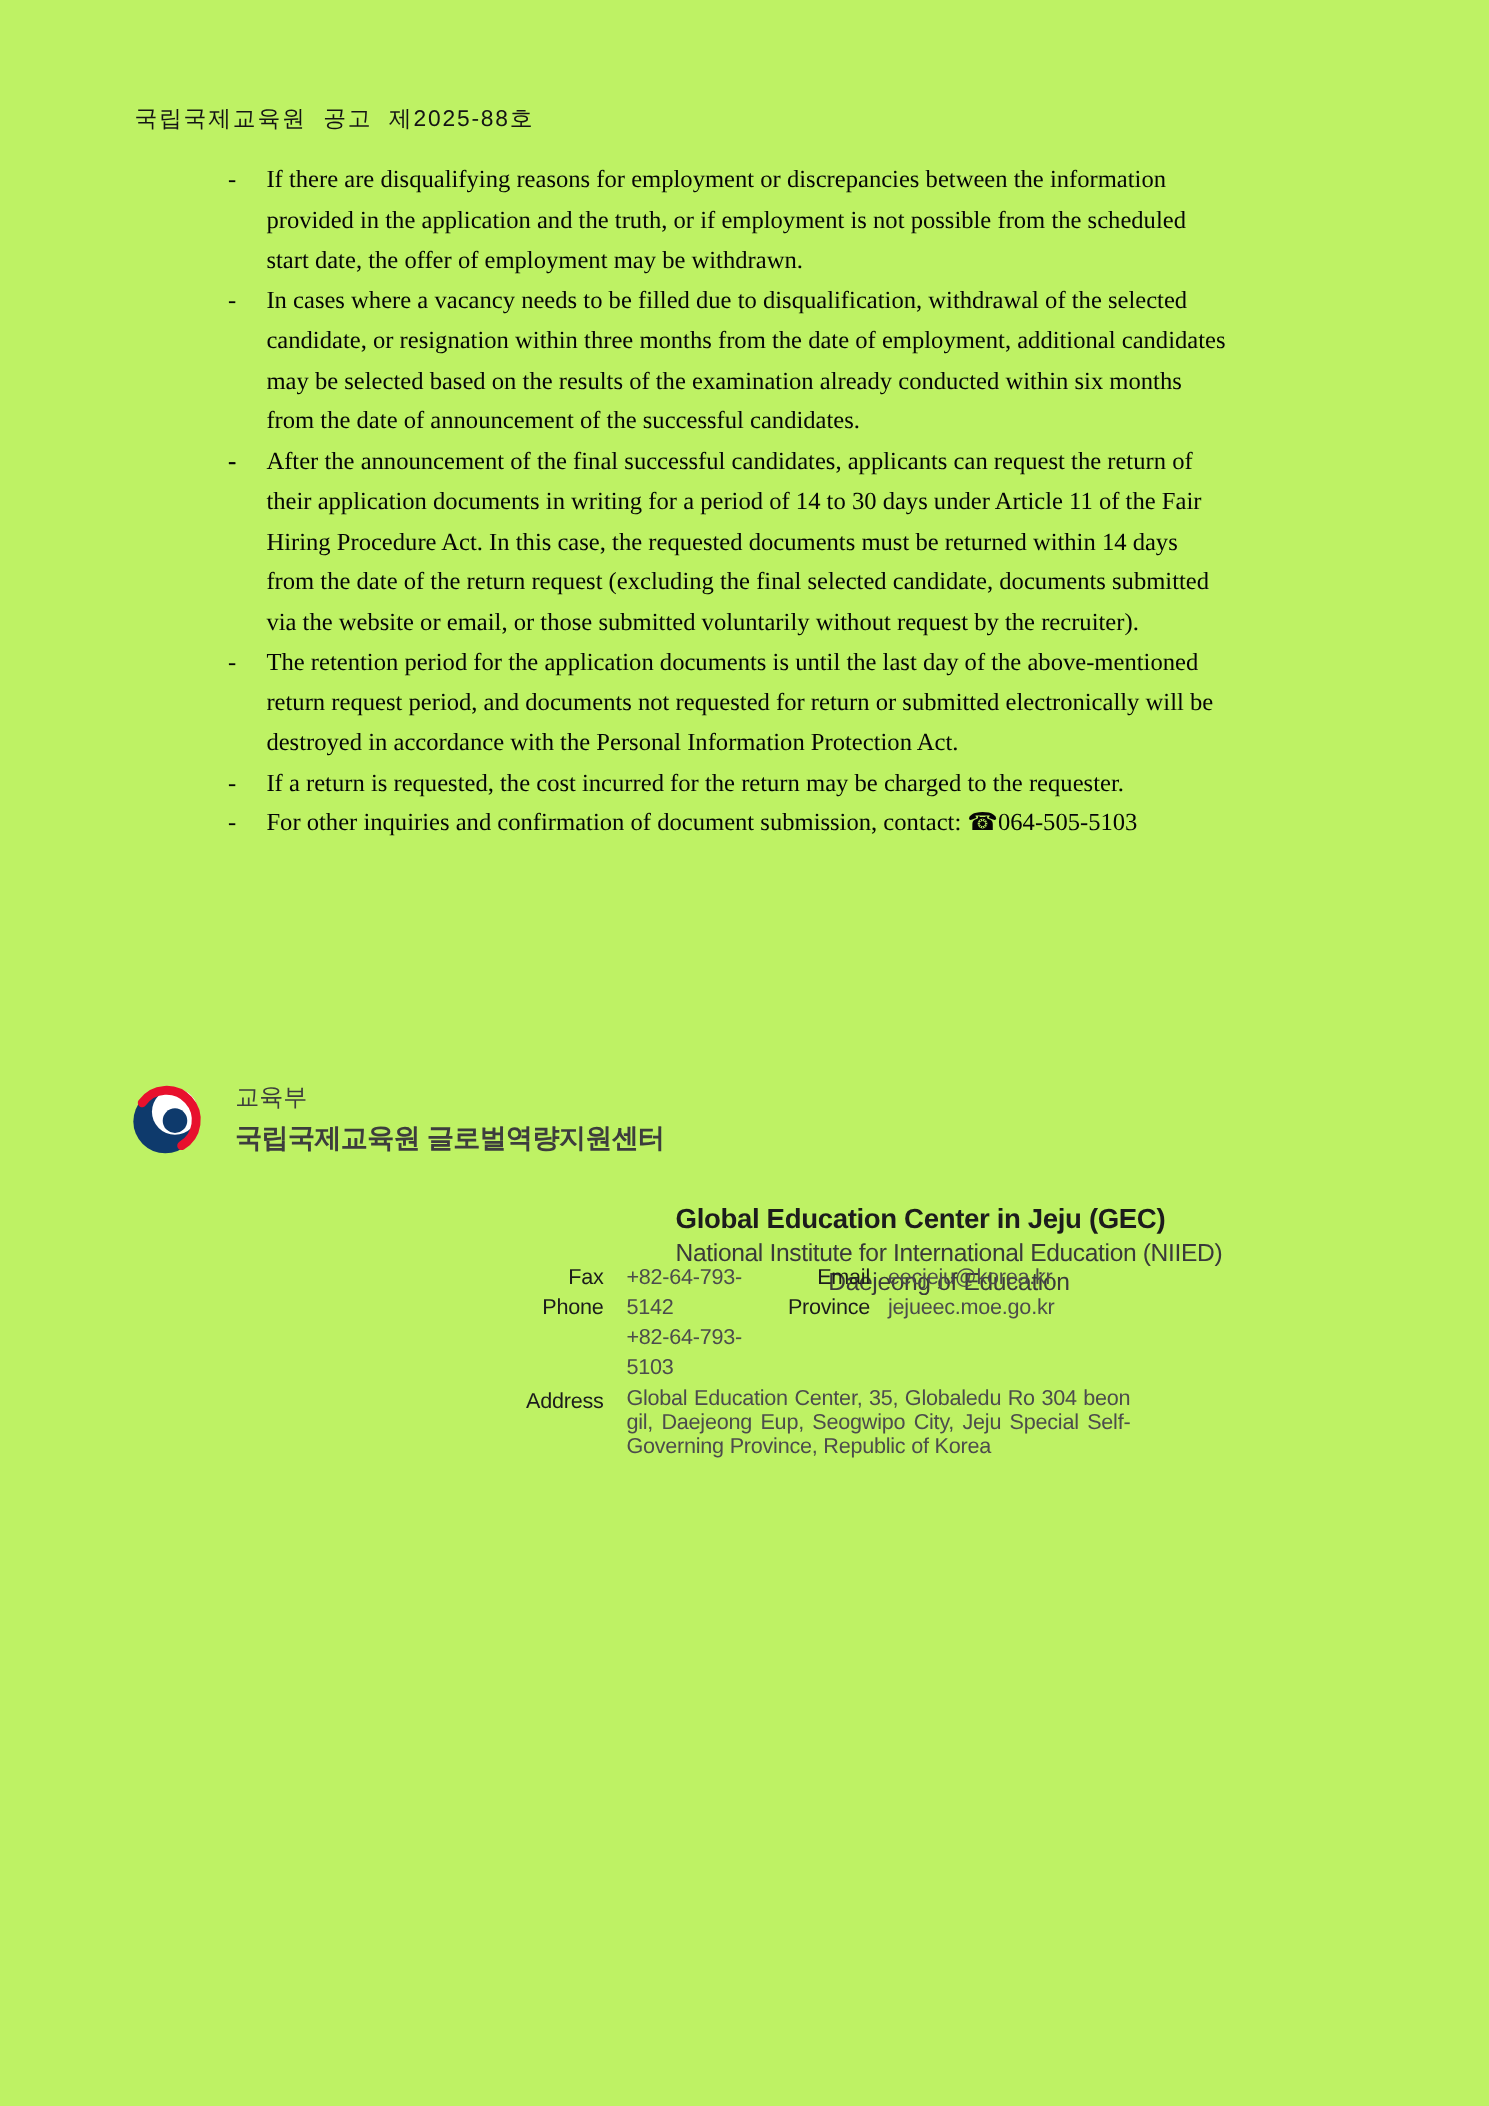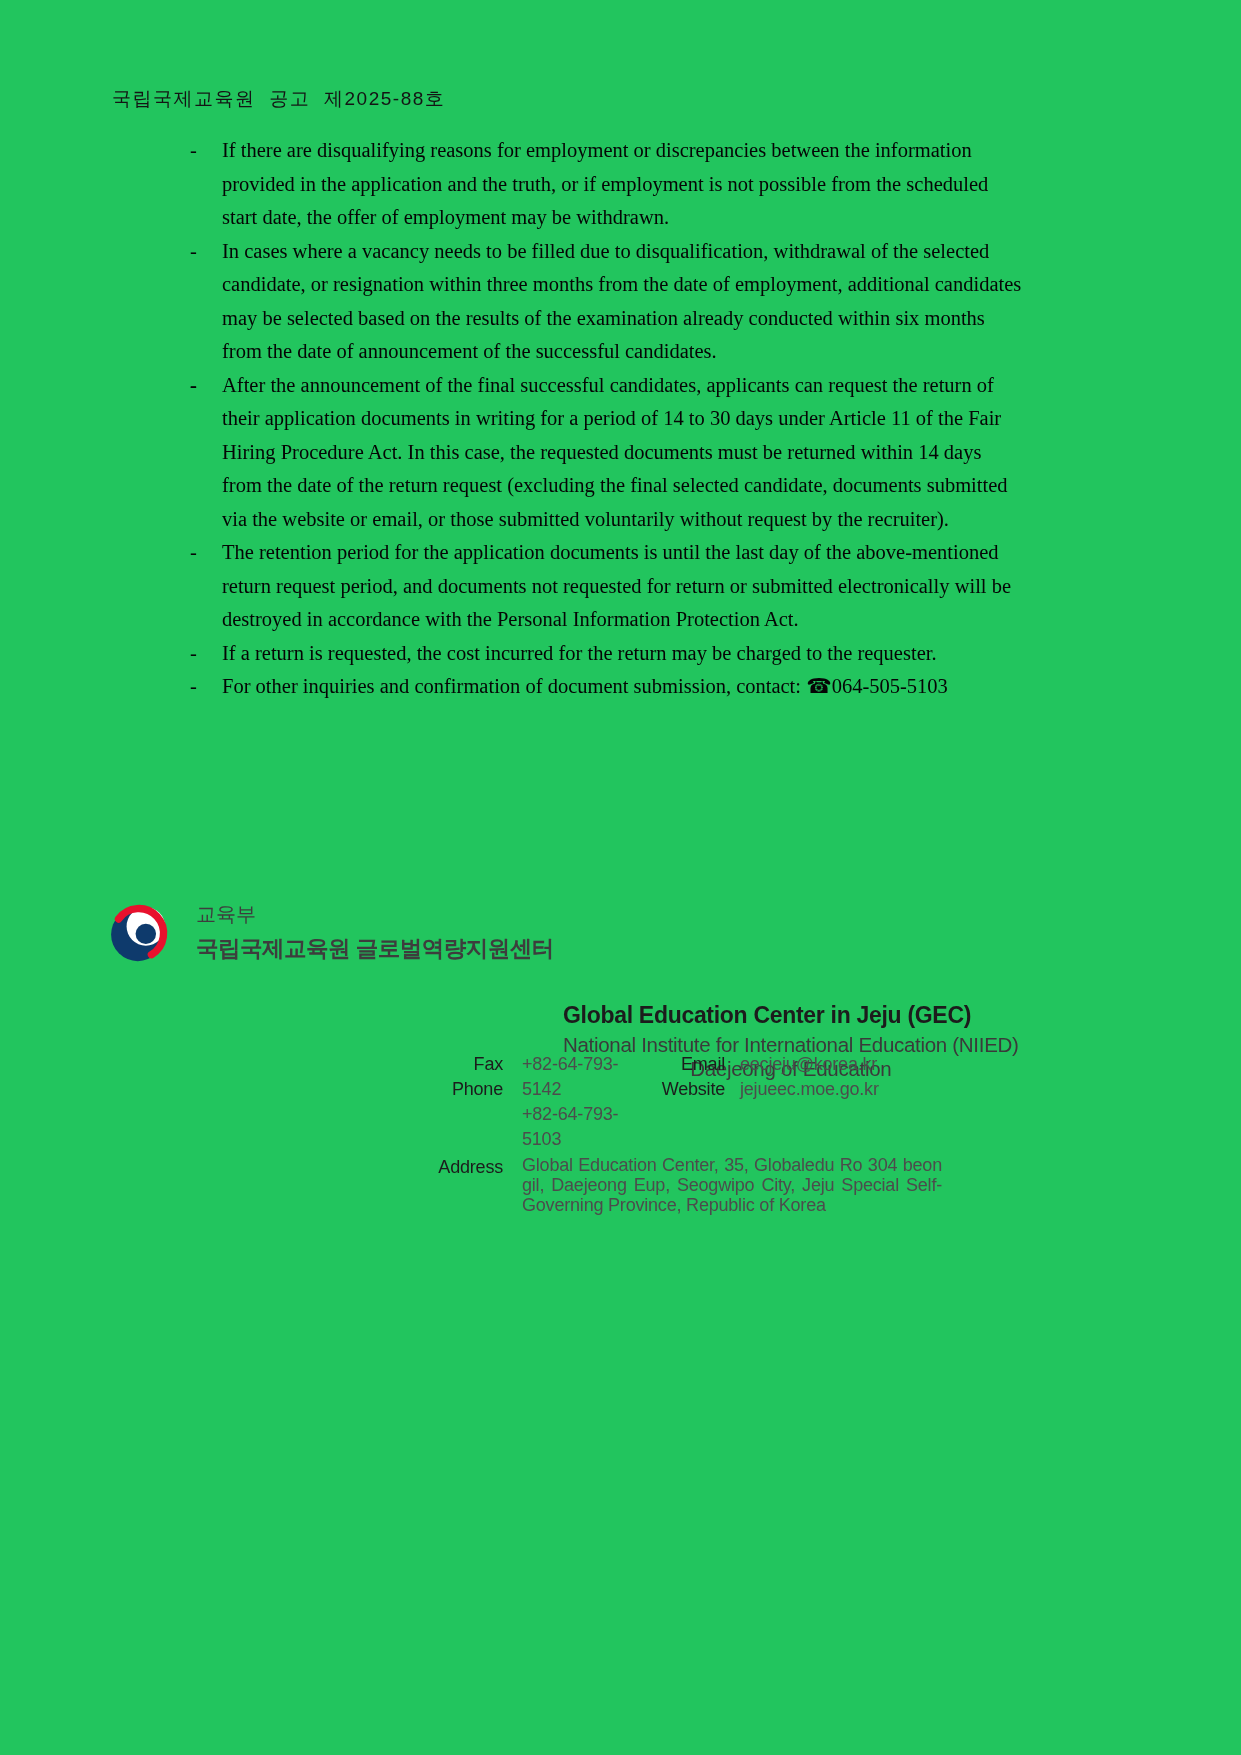--- a/index.html
+++ b/index.html
@@ -1,19 +1,19 @@
 <!DOCTYPE html>
 <html><head>
 <meta charset="utf-8">
 <style>
   html,body{margin:0;padding:0;background:#ffffff;}
   .page{
     position:relative;
     width:1241px;height:1755px;
-    background:#22c55e;
+    background:#bef264;
     font-family:"Liberation Serif", serif;
     color:#000;
     overflow:hidden;
   }
   
   .doc-number{
     position:absolute;left:112px;top:86px;
     font-family:"Liberation Sans", sans-serif;
     font-size:19px;color:#141414;
     letter-spacing:1.5px;word-spacing:7px;
@@ -115,21 +115,21 @@
         <div>Fax</div>
         <div>Phone</div>
       </div>
       <div class="val val-faxphone">
         <div>+82-64-793-5142</div>
         <div>+82-64-793-5103</div>
       </div>
 
       <div class="lbl lbl-emailweb">
         <div>Email</div>
-        <div>Website</div>
+        <div>Province</div>
       </div>
       <div class="val val-emailweb">
         <div>eecjeju@korea.kr</div>
         <div>jejueec.moe.go.kr</div>
       </div>
 
       <div class="lbl lbl-address">Address</div>
       <div class="val val-address">Global Education Center, 35, Globaledu Ro 304 beon gil, Daejeong Eup, Seogwipo City, Jeju Special Self-Governing Province, Republic of Korea</div>
     </div>
 

